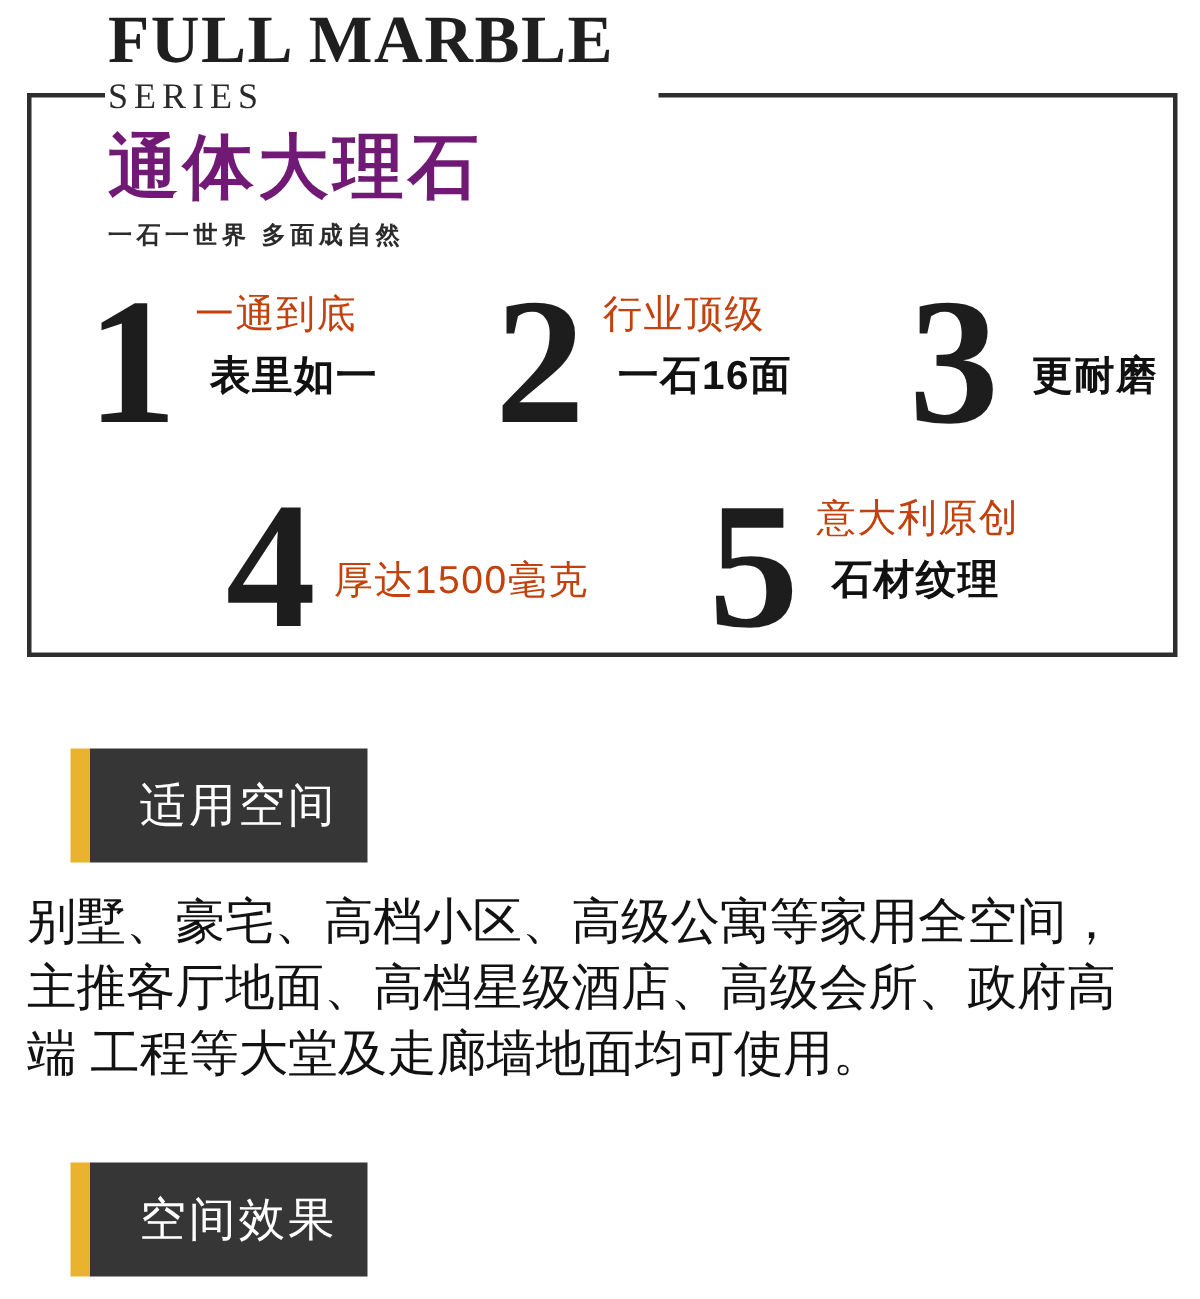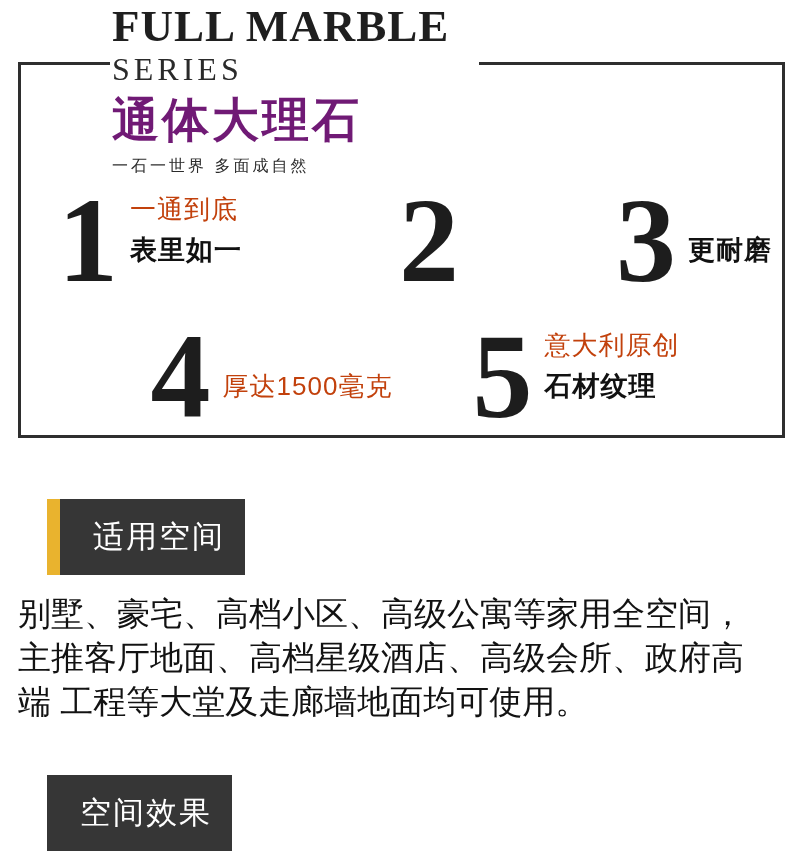--- a/index.html
+++ b/index.html
@@ -10,63 +10,63 @@
 
   
   .frame {
     position:absolute; left:18px; top:62px; width:767px; height:376px;
     border:3px solid #2e2e2e; box-sizing:border-box;
   }
 
   
   .title-block {
     position:absolute; left:70px; top:4px; z-index:2;
-    background:#ffffff; padding:0 30px 6px 2px;margin-left:40px;
+    background:#ffffff; padding:0 30px 6px 2px;
   }
   .title-en {
     font-family:"Liberation Serif", serif; font-weight:bold;
     font-size:45px; line-height:1.0; letter-spacing:1px; color:#1f1f1f;
     white-space:nowrap;
   }
   .series {
-    font-family:"Liberation Serif", serif; font-size:32px; line-height:1.1;
+    font-family:"Liberation Serif", serif; font-size:24px; line-height:1.1;
     letter-spacing:4px; color:#2a2a2a; margin-top:3px;
   }
   .title-cn {
     font-size:47px; line-height:1.15; font-weight:bold; letter-spacing:3px;
     color:#701a75; margin-top:6px; white-space:nowrap;
   }
   .tagline {
-    font-size:16px; font-weight:normal; letter-spacing:3px; color:#2b2b2b;
+    font-size:16px; font-weight:bold; letter-spacing:3px; color:#2b2b2b;
     margin-top:9px; white-space:nowrap;
   }
 
   
   .row { position:absolute; display:flex; z-index:1; }
   .row1 { left:58px; top:192px; width:714px; justify-content:space-between; }
   .row2 { left:58px; top:328px; width:714px; justify-content:center; gap:80px; }
   .feature { display:flex; align-items:flex-end; gap:12px; }
   .feature-number {
     font-family:"Liberation Serif", serif; font-weight:bold;
     font-size:120px; line-height:0.70; color:#1d1d1d; margin-bottom:-12px;
   }
   .feature-text { display:flex; flex-direction:column; gap:5px; padding-bottom:3px; }
   .feature-line1 { font-size:26px; color:#c2410c; letter-spacing:1px; white-space:nowrap; }
-  .feature-line2 { font-size:27px; font-weight:bold; color:#111; letter-spacing:1px; white-space:nowrap; }
+  .feature-line2 { font-size:27px; font-weight:bold; color:#111; letter-spacing:1px; white-space:nowrap;margin-left:10px; }
 
   
   .badge { position:absolute; left:15px; display:flex; align-items:stretch;padding-left:32px; }
   .badge-accent { width:13px; background:#e9b32e; }
   .badge-main {
     width:185px; height:76px; background:#363636; box-sizing:border-box;
     display:flex; align-items:center; padding-left:33px;
   }
   .badge-label { color:#ffffff; font-size:31px; letter-spacing:2px; white-space:nowrap; }
   .usage-badge  { top:499px; }
-  .effect-badge { top:775px;flex-direction:column; }
+  .effect-badge { top:775px; }
 
   
   .body-text {
     position:absolute; left:18px; top:592px; width:742px; margin:0;
     font-size:33px; line-height:44px; color:#121212; letter-spacing:0;
   }
 </style>
 </head>
 <body>
 
@@ -85,20 +85,24 @@
     <div class="row row1">
       <div class="feature">
         <span class="feature-number">1</span>
         <span class="feature-text">
           <span class="feature-line1">一通到底</span>
           <span class="feature-line2">表里如一</span>
         </span>
       </div>
       <div class="feature">
         <span class="feature-number">2</span>
+        <span class="feature-text">
+          <span class="feature-line1">行业顶级</span>
+          <span class="feature-line2">一石16面</span>
+        </span>
       </div>
       <div class="feature">
         <span class="feature-number">3</span>
         <span class="feature-text">
           <span class="feature-line2">更耐磨</span>
         </span>
       </div>
     </div>
 
     <div class="row row2">

